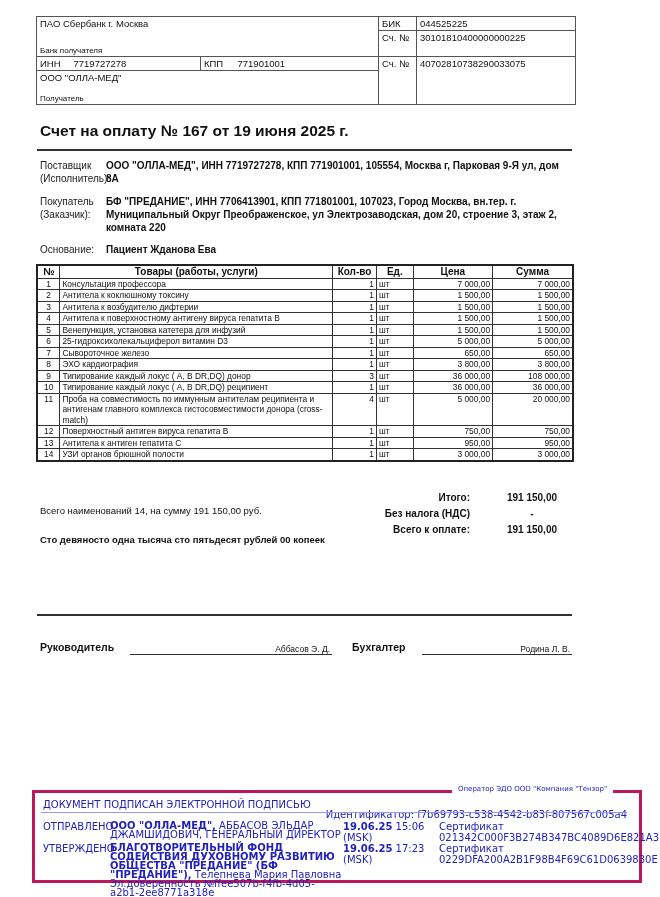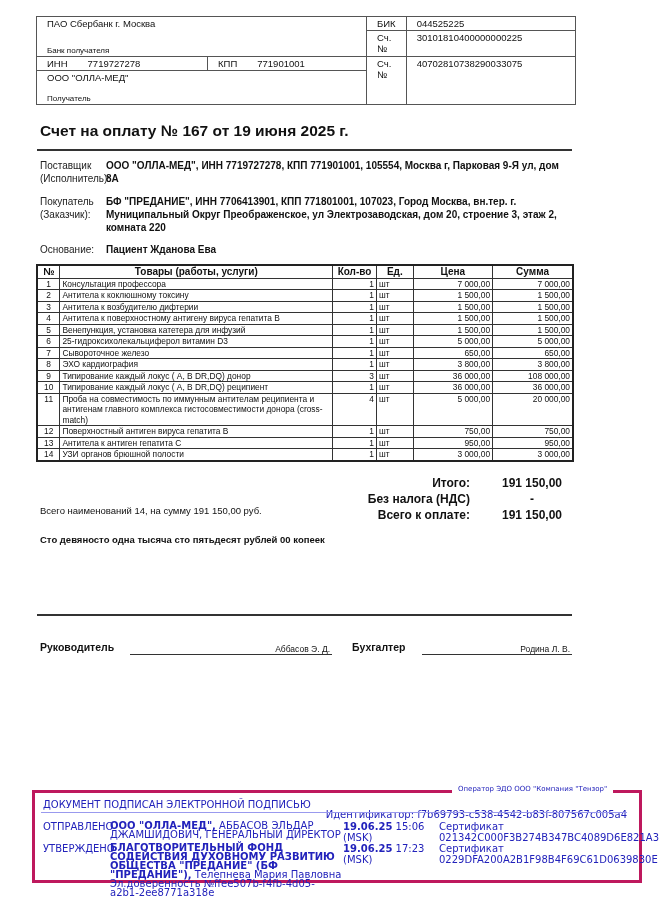--- a/index.html
+++ b/index.html
@@ -1,36 +1,36 @@
 <!DOCTYPE html>
 <html><head>
 <meta charset="utf-8">
 <style>
   * { box-sizing: border-box; margin: 0; padding: 0; }
   html, body { width: 660px; height: 897px; background: #ffffff; overflow: hidden; }
   body { font-family: "Liberation Sans", sans-serif; color: #111; position: relative; }
 
   .bank-table { position: absolute; left: 36px; top: 16px; width: 540px; border-collapse: collapse; font-size: 9.5px; }
-  .bank-table td { border: 1px solid #555; padding: 1px 10px; vertical-align: top; margin-top: 14px; }
+  .bank-table td { border: 1px solid #555; padding: 1px 3px; vertical-align: top; margin-top: 14px; }
   .bank-table .small { font-size: 8px; }
 
   .title { position: absolute; left: 40px; top: 122px; font-size: 15.5px; font-weight: bold; }
   .hr { position: absolute; left: 37px; width: 535px; height: 2px; background: #333; }
 
   .party { position: absolute; left: 40px; font-size: 10px; line-height: 13px; display: flex; }
   .party .lbl { width: 66px; flex-shrink: 0; color: #222; }
   .party .val { font-weight: bold; width: 460px; }
 
   .items { position: absolute; left: 36px; top: 264px; width: 538px; border-collapse: collapse; font-size: 8.4px; border: 2px solid #222; }
   .items th { border: 1px solid #333; font-size: 10px; font-weight: bold; padding: 0 2px; height: 13px; }
   .items td { border: 1px solid #333; padding: 0 2px; line-height: 10.5px; vertical-align: top; }
   .items td.num { text-align: center; }
   .items td.r { text-align: right; }
 
-  .totals { position: absolute; left: 300px; top: 476px; width: 272px; font-size: 12px; font-weight: bold; }
+  .totals { position: absolute; left: 300px; top: 492px; width: 272px; font-size: 10px; font-weight: bold; }
   .totals .row { display: flex; justify-content: flex-end; height: 16px; }
   .totals .k { width: 190px; text-align: right; padding-right: 22px; }
   .totals .v { width: 80px; text-align: center; }
 
   .summary1 { position: absolute; left: 40px; top: 505px; font-size: 9.5px; }
   .summary2 { position: absolute; left: 40px; top: 534px; font-size: 9.5px; font-weight: bold; }
 
   .sign { position: absolute; top: 641px; font-size: 10.5px; font-weight: bold; }
   .sign-line { position: absolute; top: 654px; height: 1px; background: #333; }
   .sign-name { position: absolute; top: 644px; font-size: 8.5px; text-align: right; }

